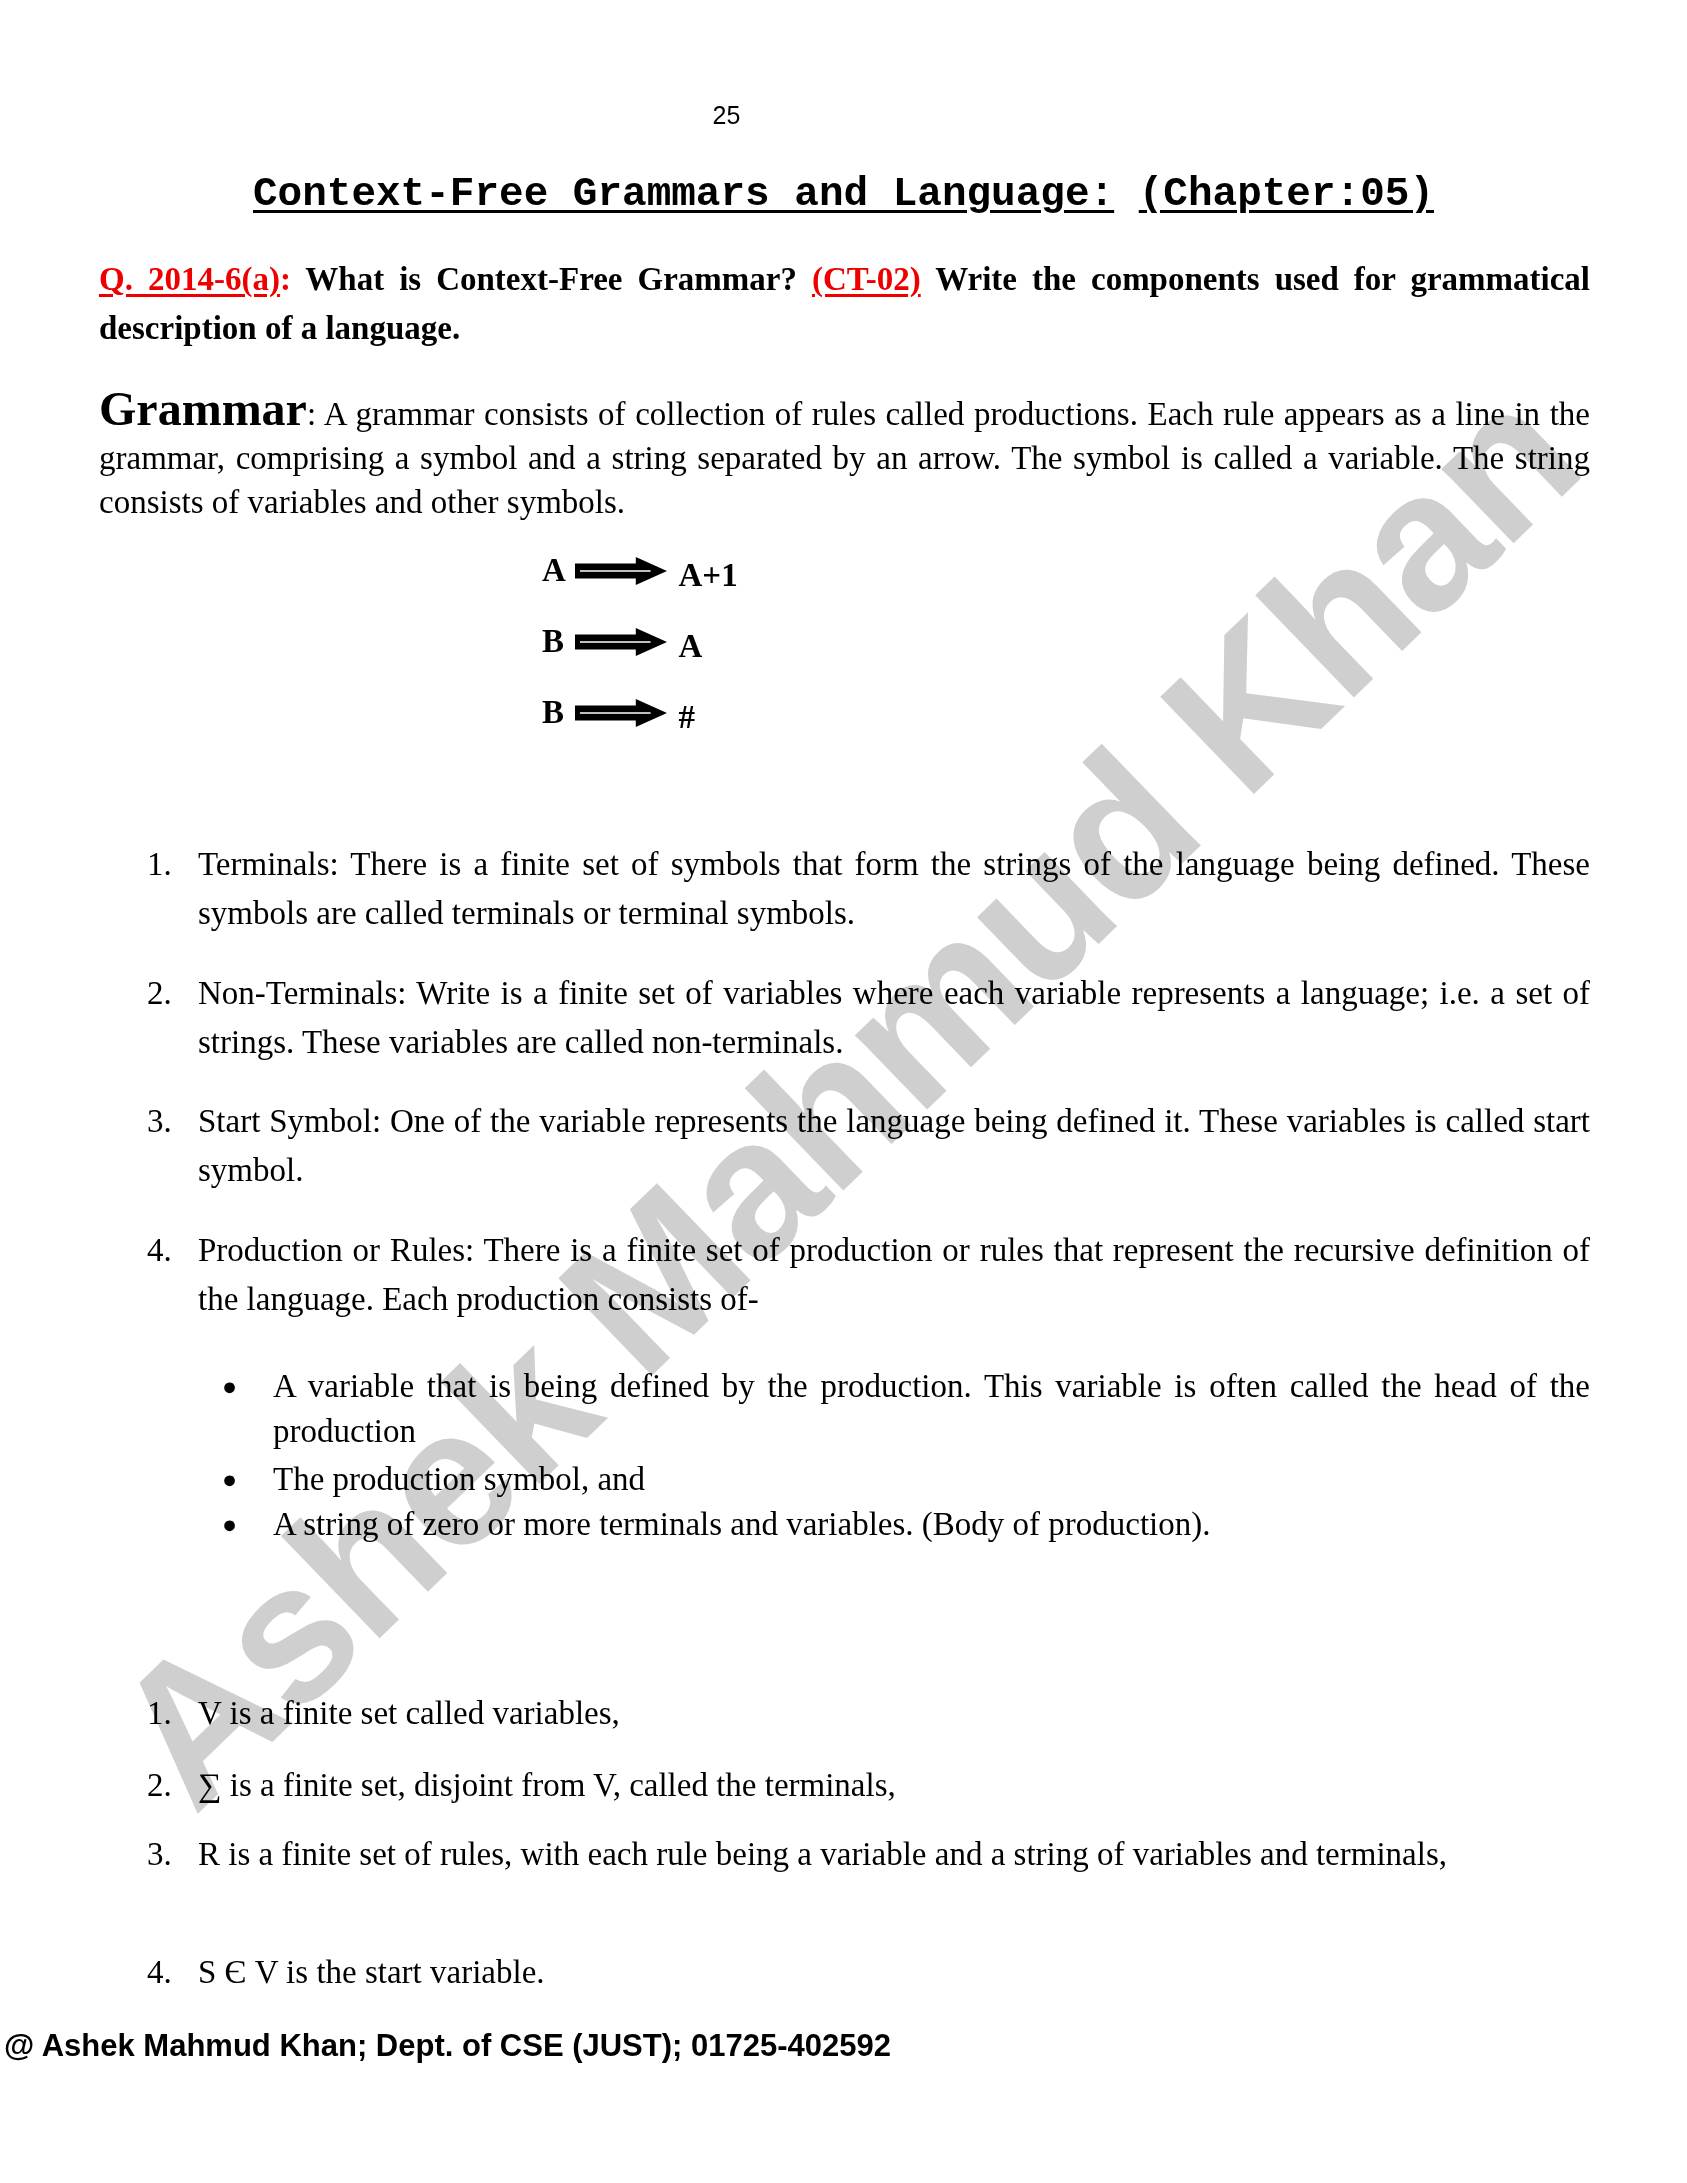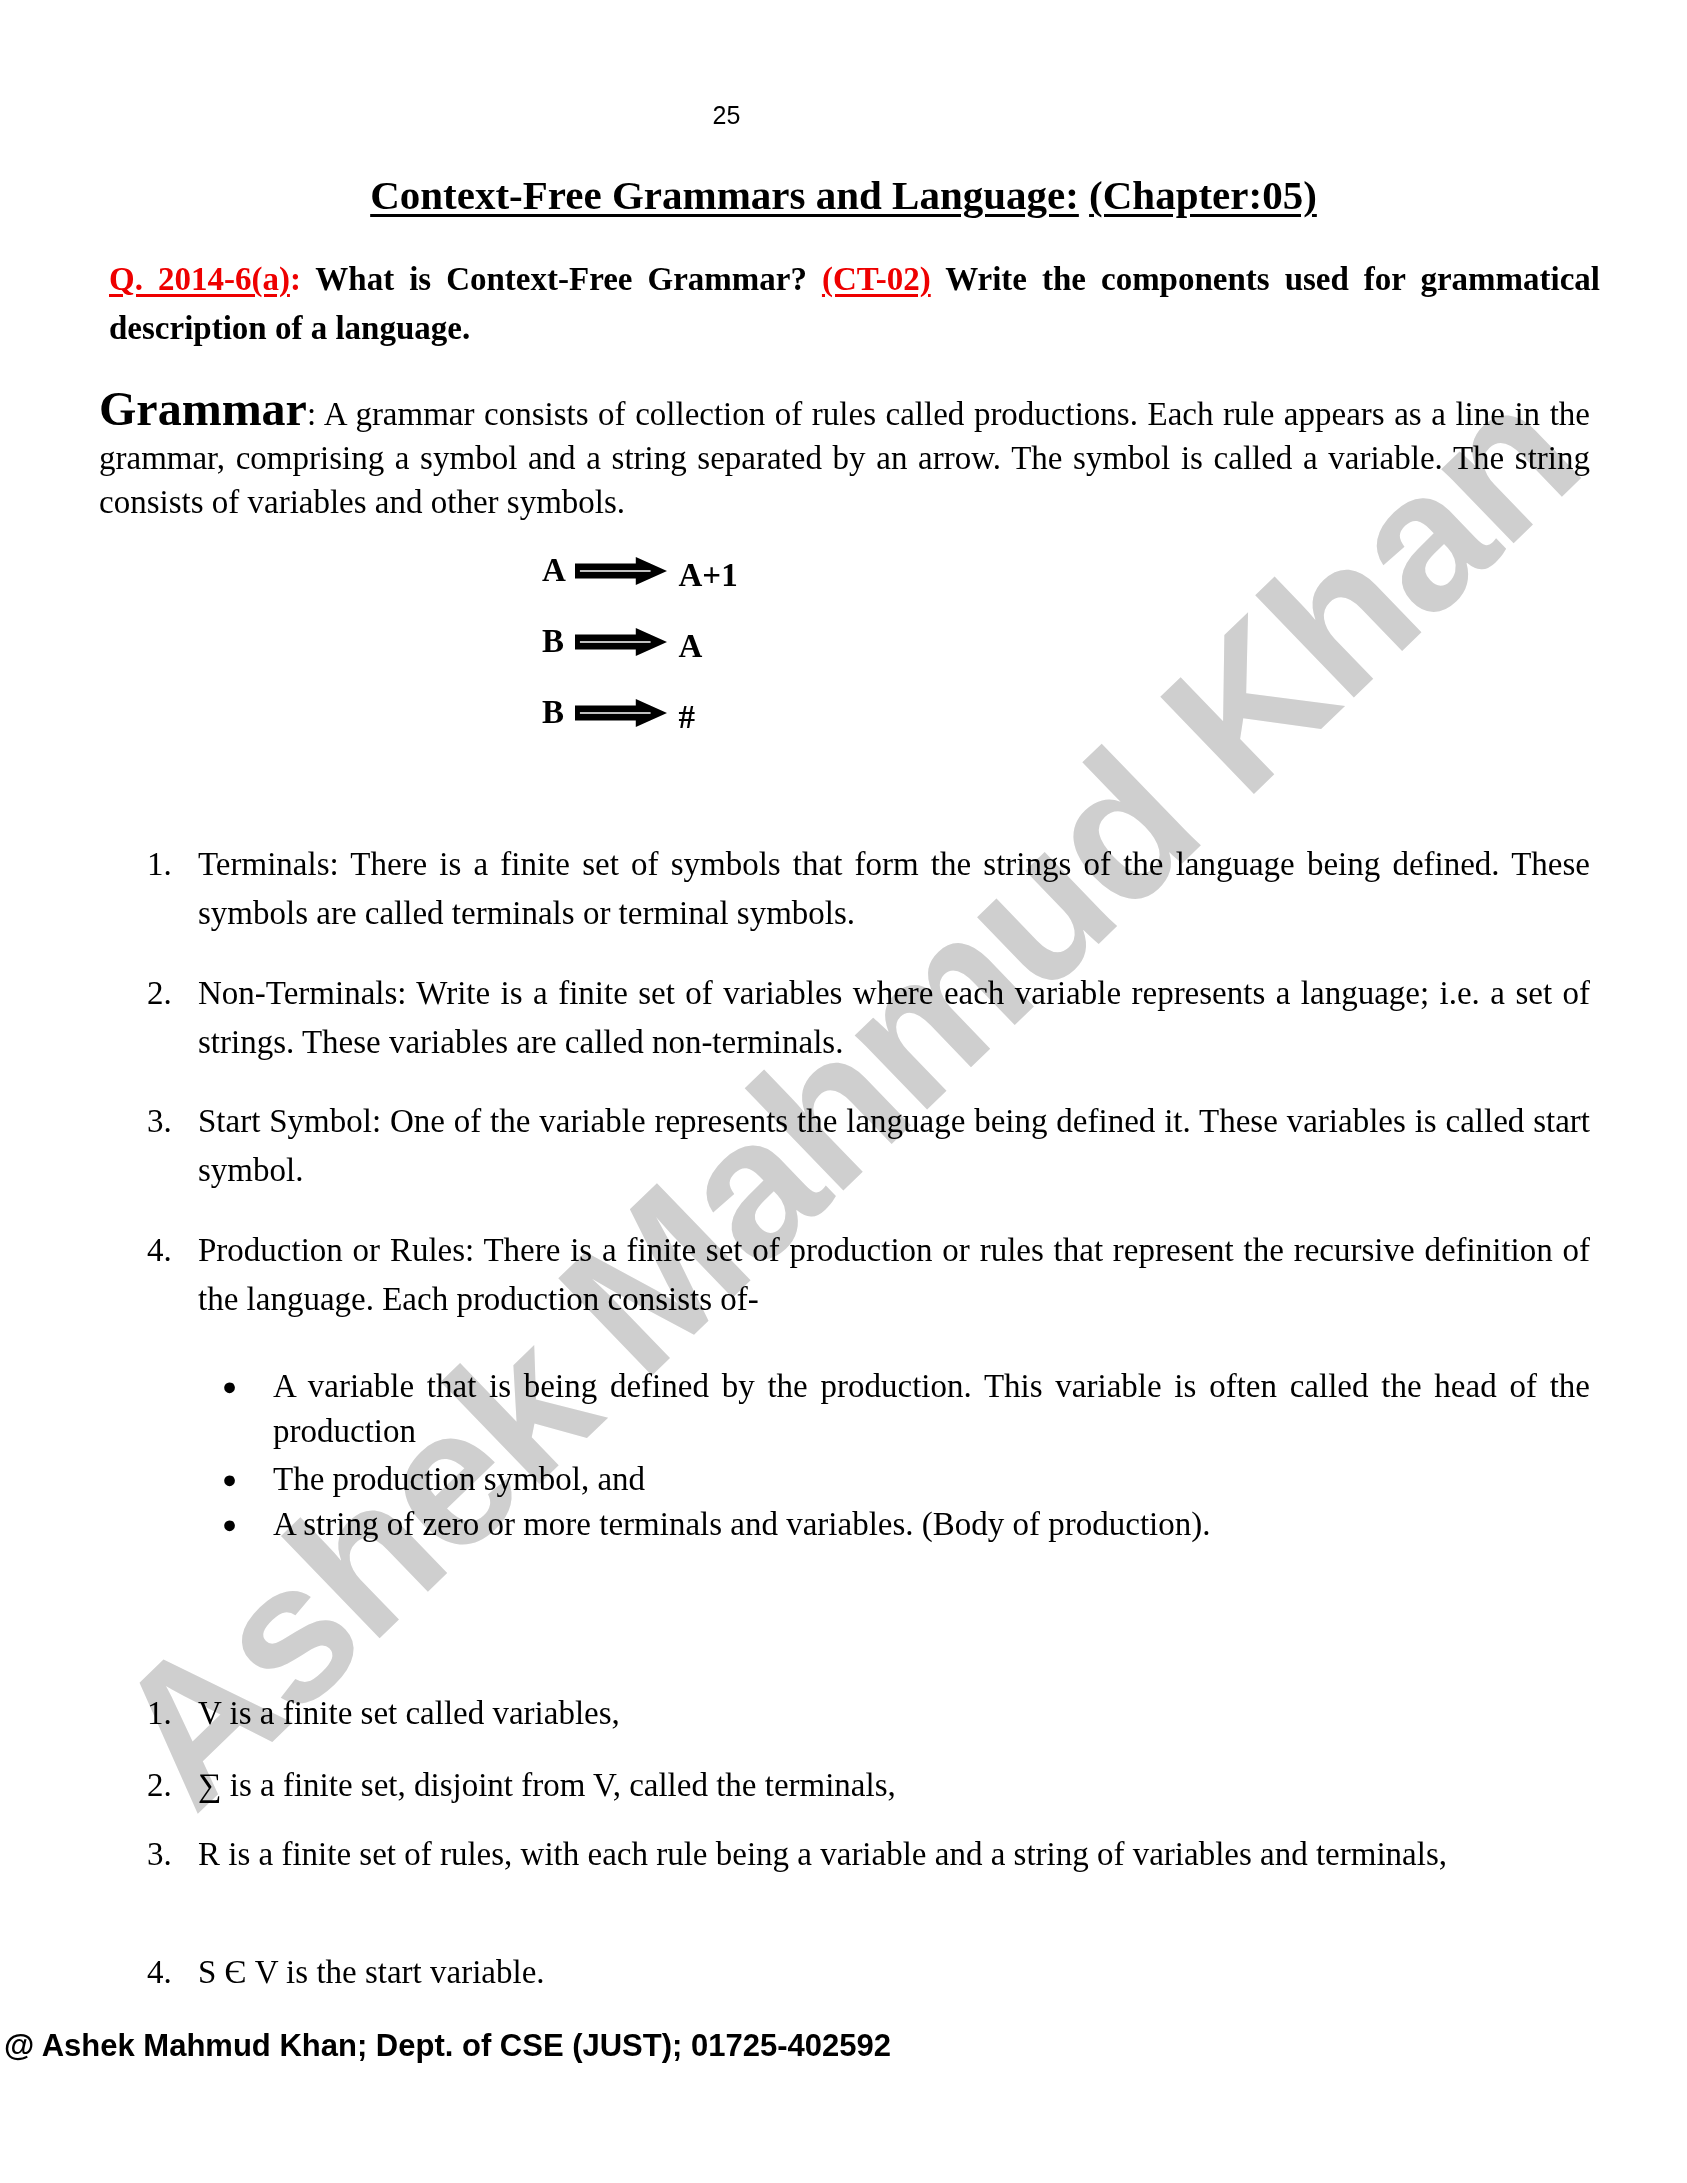--- a/index.html
+++ b/index.html
@@ -9,23 +9,23 @@
     position: absolute; left: 844px; top: 1096px;
     transform: translate(-50%, -50%) rotate(-44deg);
     font-family: "Liberation Sans", "DejaVu Sans", sans-serif;
     font-weight: bold; font-size: 196px; color: #cfcfcf;
     white-space: nowrap; letter-spacing: -3.3px; z-index: 0; pointer-events: none;
   }
   .content { position: absolute; left: 0; top: 0; width: 1687px; height: 2183px; z-index: 1; }
   .page-number { position: absolute; left: 0; width: 1453px; top: 101px; text-align: center;
     font-family: "Liberation Sans", "DejaVu Sans", sans-serif; font-size: 25px; }
   .title { position: absolute; left: 0; width: 1687px; top: 171px; text-align: center;
-    font-size: 41px; font-weight: bold; }
+    font-size: 41px; font-weight: bold; font-family: Liberation Mono, monospace; }
   .title span { text-decoration: underline; text-decoration-thickness: 3.3px; text-underline-offset: 5px; }
-  .question { position: absolute; left: 109px; width: 1491px; top: 255px; font-size: 33px;
+  .question { position: absolute; left: 99px; width: 1491px; top: 255px; font-size: 33px;
     font-weight: bold; line-height: 49px; text-align: justify; }
   .red { color: #ee0000; }
   .u { text-decoration: underline; text-decoration-thickness: 2.5px; text-underline-offset: 4.1px; }
   .para { position: absolute; left: 99px; width: 1491px; font-size: 33px; line-height: 44px; text-align: justify; }
   .lead { font-weight: bold; font-size: 48px; }
   .prod { position: absolute; left: 542px; font-size: 33px; font-weight: bold; height: 41px; display: flex; align-items: center; }
   .prod .lhs { width: 33px; }
   .prod .rhs { margin-left: 11.5px; margin-top: 9px; }
   .arrow { width: 92px; height: 28px; }
   .olist { position: absolute; left: 147px; width: 1443px; font-size: 33px; line-height: 49px; }

